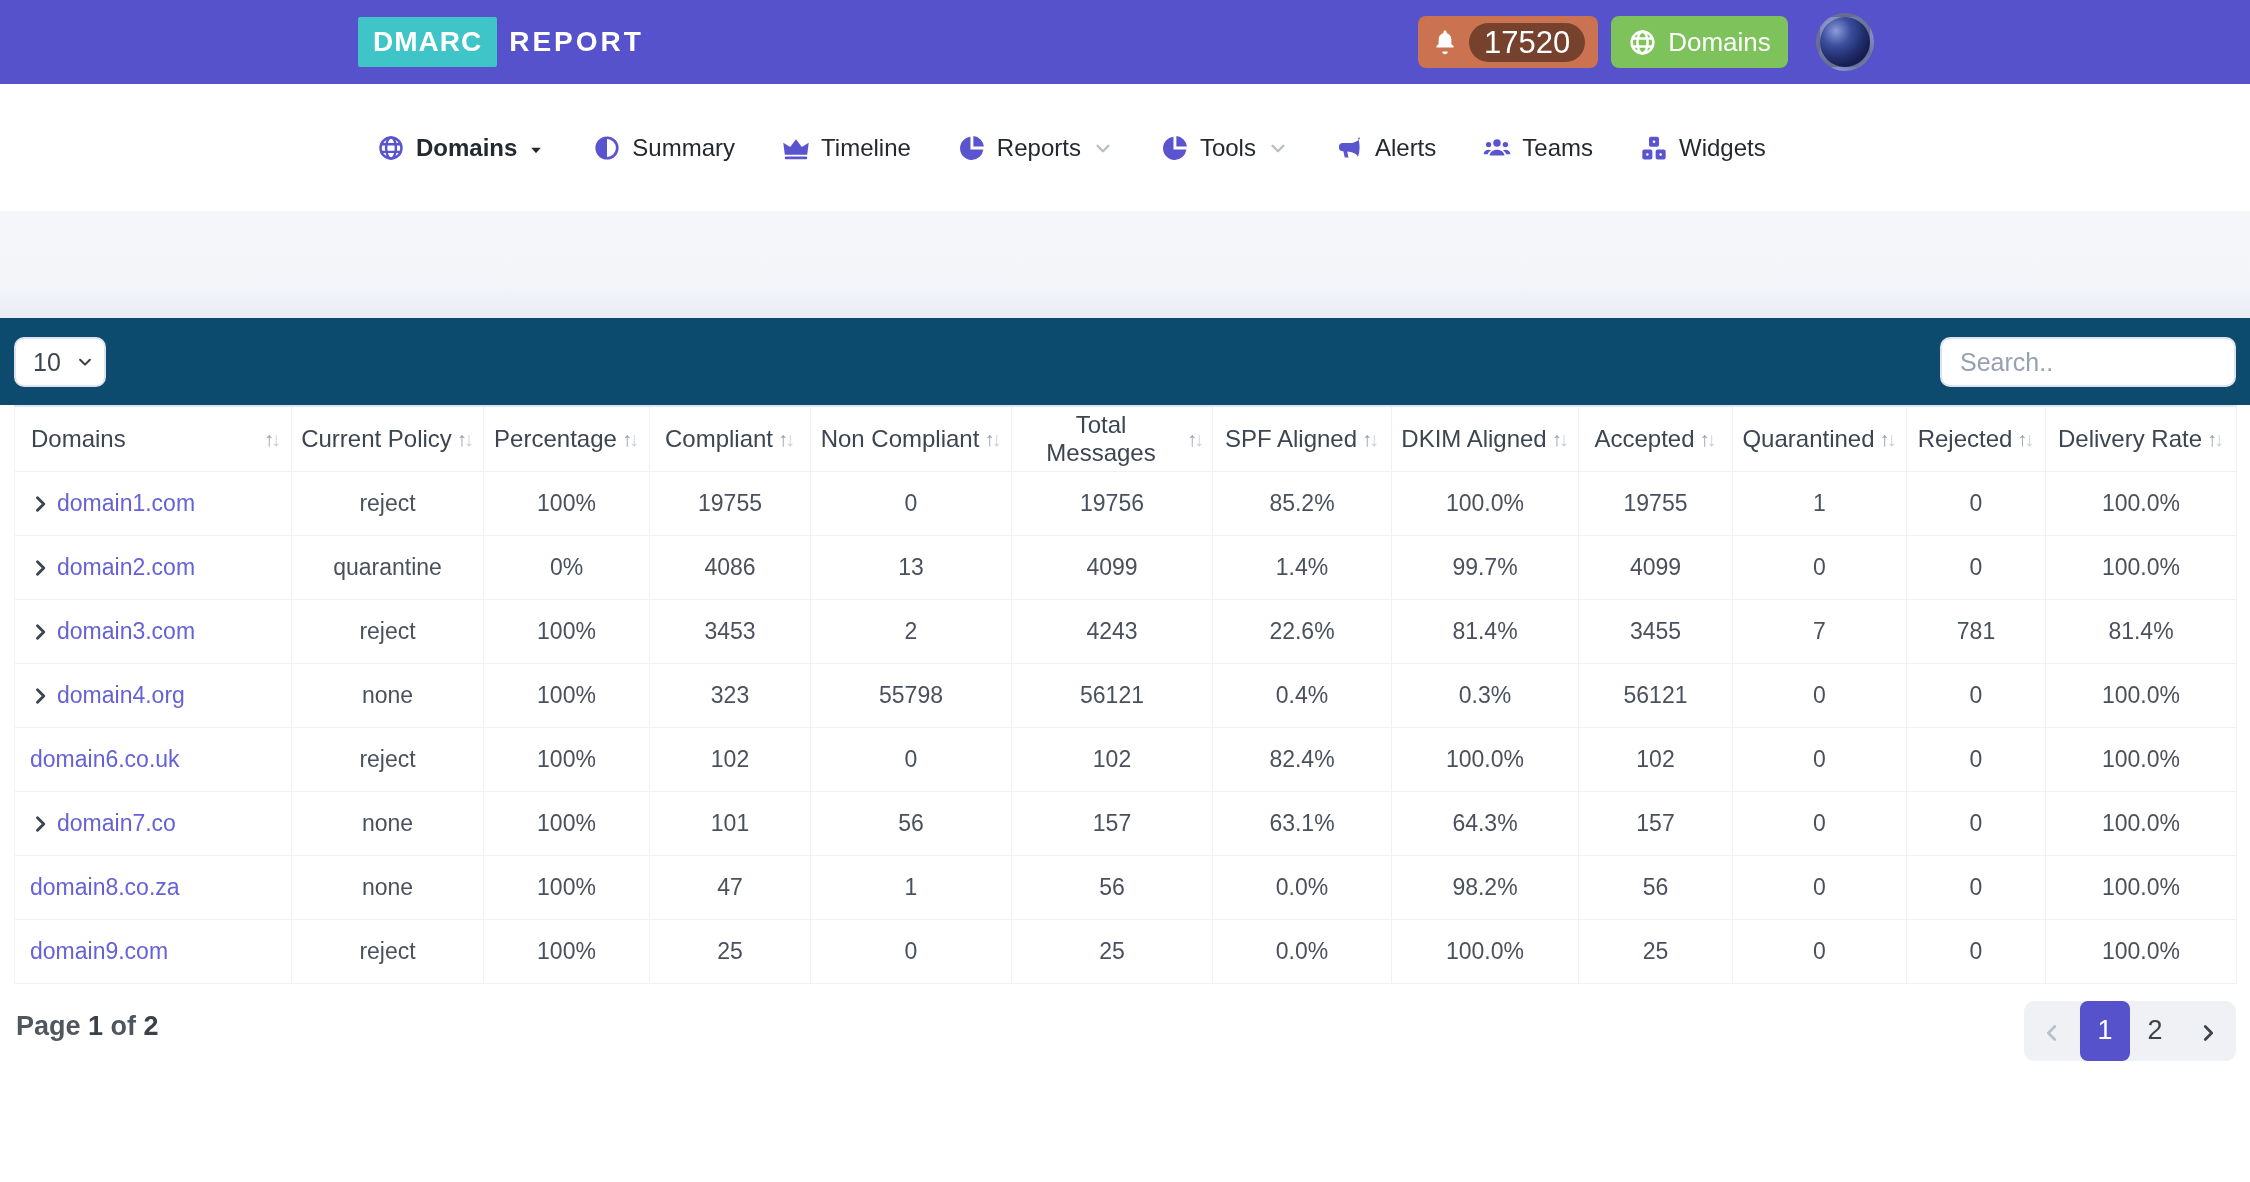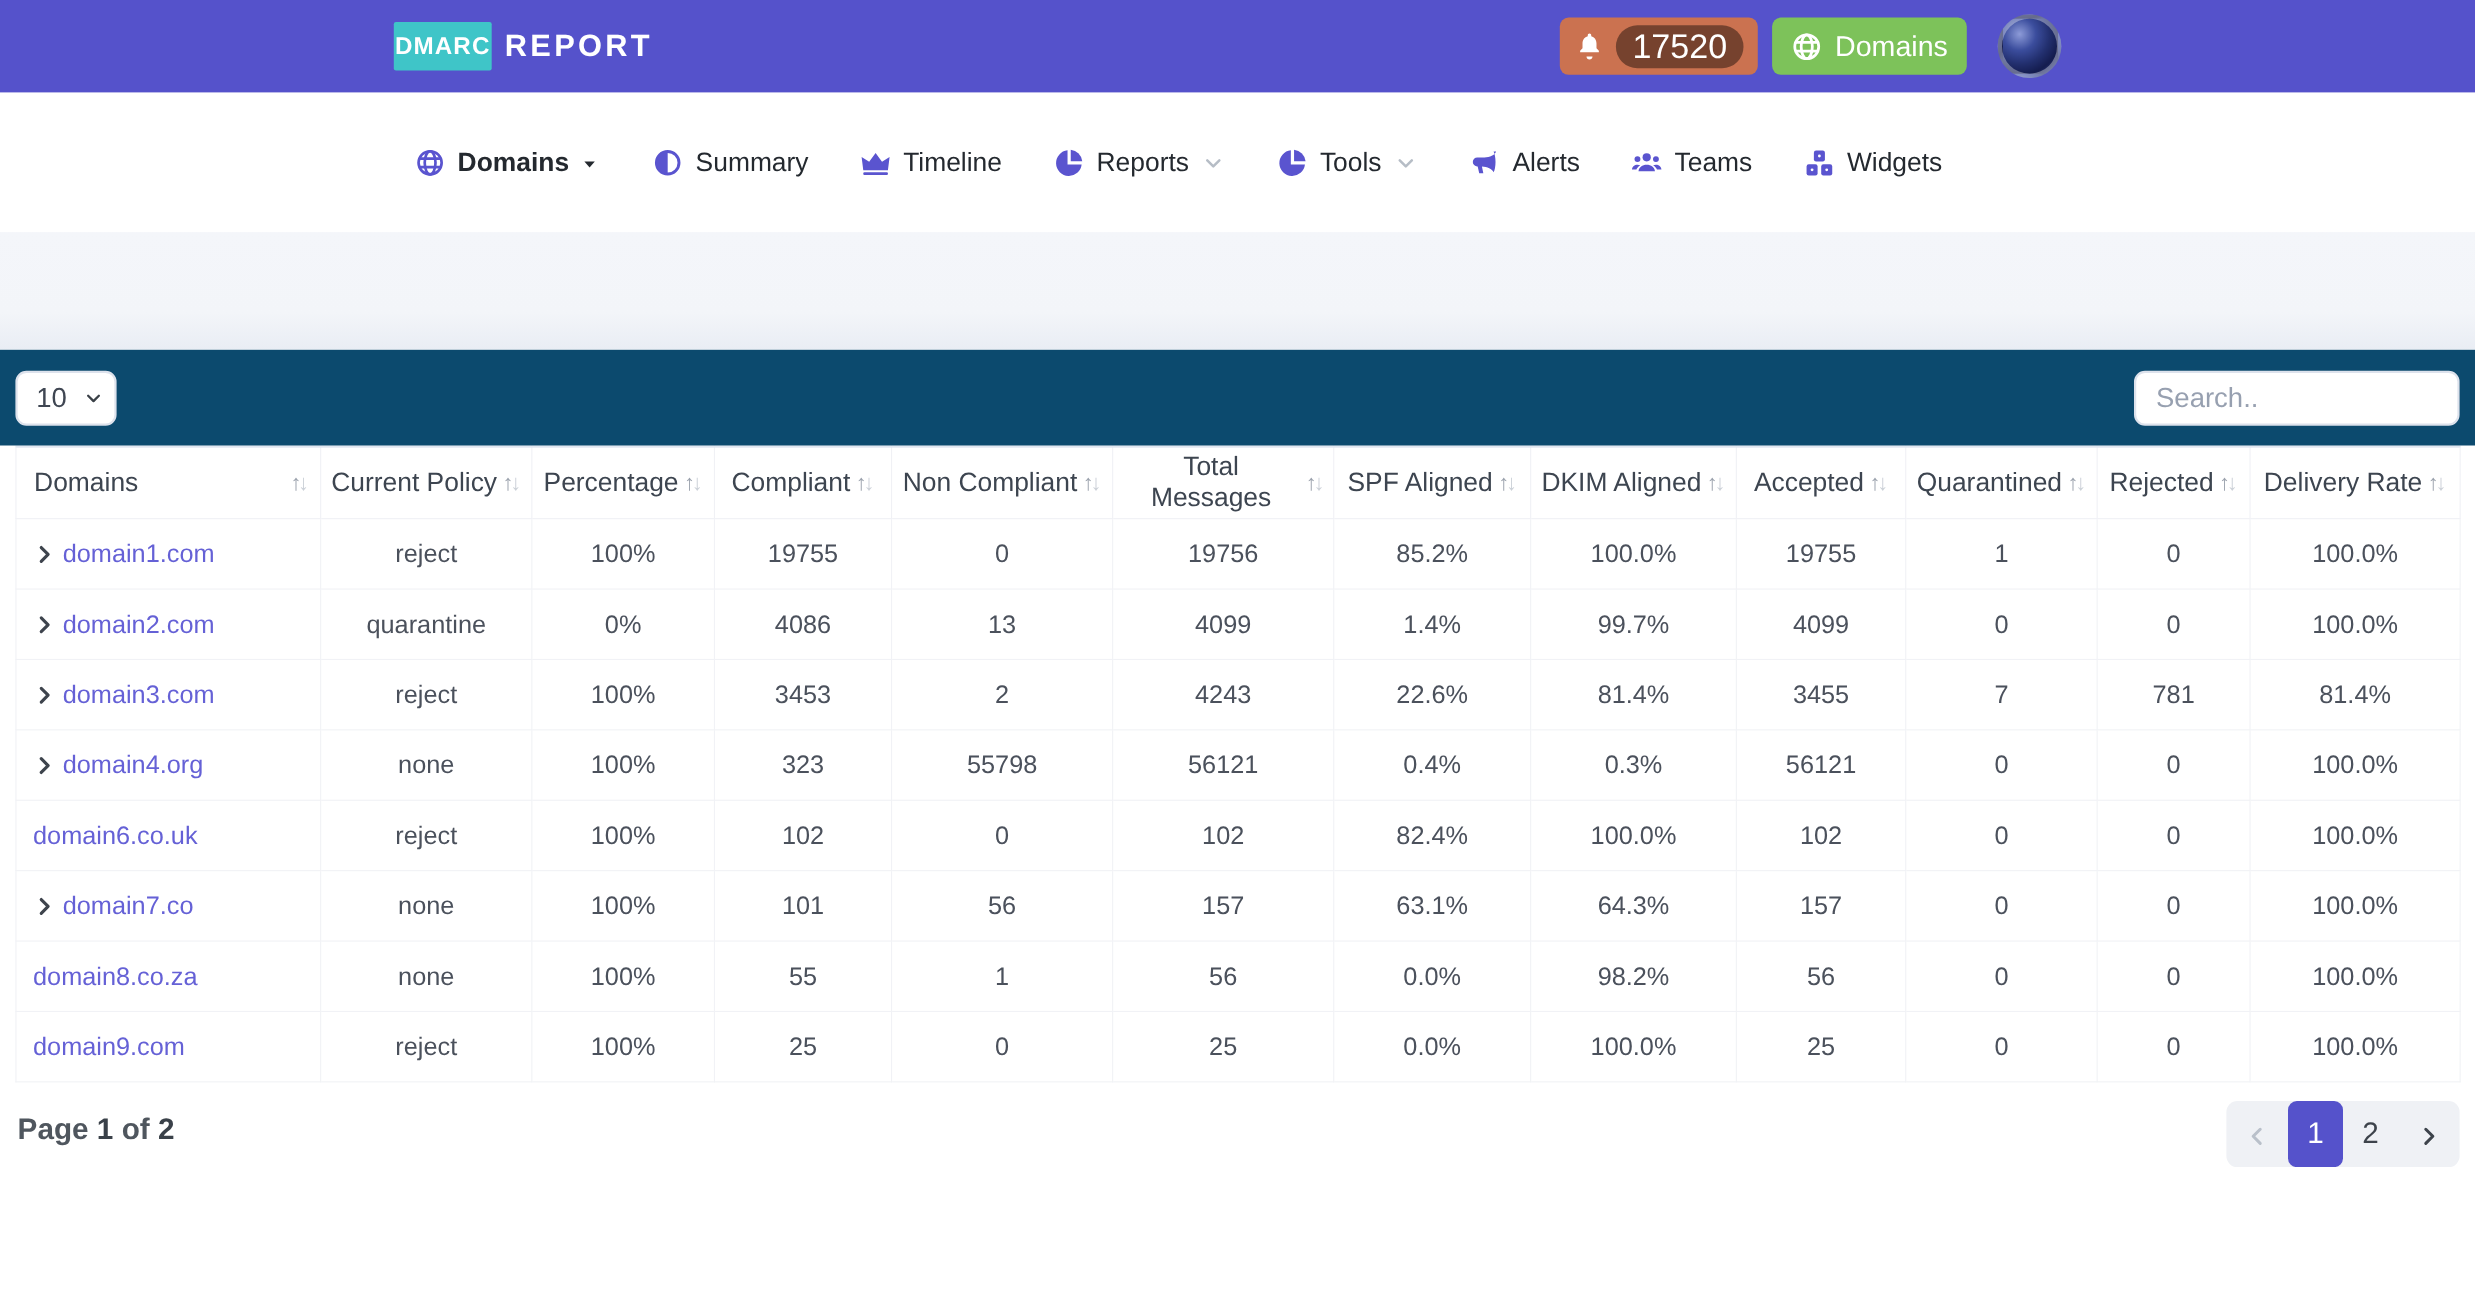--- a/index.html
+++ b/index.html
@@ -2,22 +2,22 @@
 <html><head>
 <meta charset="utf-8">
 <style>
   * { margin:0; padding:0; box-sizing:border-box; }
   html,body { width:2250px; height:1182px; overflow:hidden; background:#fff;
     font-family:"Liberation Sans", sans-serif; }
 
   
   .topbar { position:relative; height:84px; background:#5552cb; display:flex; align-items:center; }
   .logo { margin-left:358px; display:flex; align-items:center; cursor:pointer; }
-  .logo-dmarc { background:#3fc5c8; color:#fff; font-weight:bold; font-size:22px;
-    letter-spacing:1px; padding:9px 1px; border-radius:2px; }
+  .logo-dmarc { background:#3fc5c8; color:#fff; font-weight:bold; font-size:28px;
+    letter-spacing:1px; padding:9px 15px; border-radius:2px; }
   .logo-report { color:#fff; font-weight:bold; font-size:28px; letter-spacing:3px; margin-left:12px; }
   .topbar-right { position:absolute; left:1418px; top:0; height:84px; display:flex; align-items:center; gap:13px; }
   .notif-btn { display:flex; align-items:center; gap:10px; background:#cb7250; border:none;
     border-radius:8px; height:52px; padding:0 13px; cursor:pointer; }
   .notif-btn .ico { width:28px; height:28px; color:#fff; display:block; }
   .notif-count { background:rgba(0,0,0,0.42); color:#fff; font-size:31px; border-radius:999px;
     padding:4px 15px; line-height:1; }
   .domains-btn { display:flex; align-items:center; gap:11px; background:#7dc25a; border:none;
     border-radius:8px; height:52px; padding:0 17px; cursor:pointer; color:#fff; font-size:26px;
     font-family:"Liberation Sans", sans-serif; }
@@ -386,21 +386,21 @@
           <td>64.3%</td>
           <td>157</td>
           <td>0</td>
           <td>0</td>
           <td>100.0%</td>
         </tr>
         <tr>
           <td class="domain-cell"><a class="domain-link">domain8.co.za</a></td>
           <td>none</td>
           <td>100%</td>
-          <td>55</td>
+          <td>47</td>
           <td>1</td>
           <td>56</td>
           <td>0.0%</td>
           <td>98.2%</td>
           <td>56</td>
           <td>0</td>
           <td>0</td>
           <td>100.0%</td>
         </tr>
         <tr>

